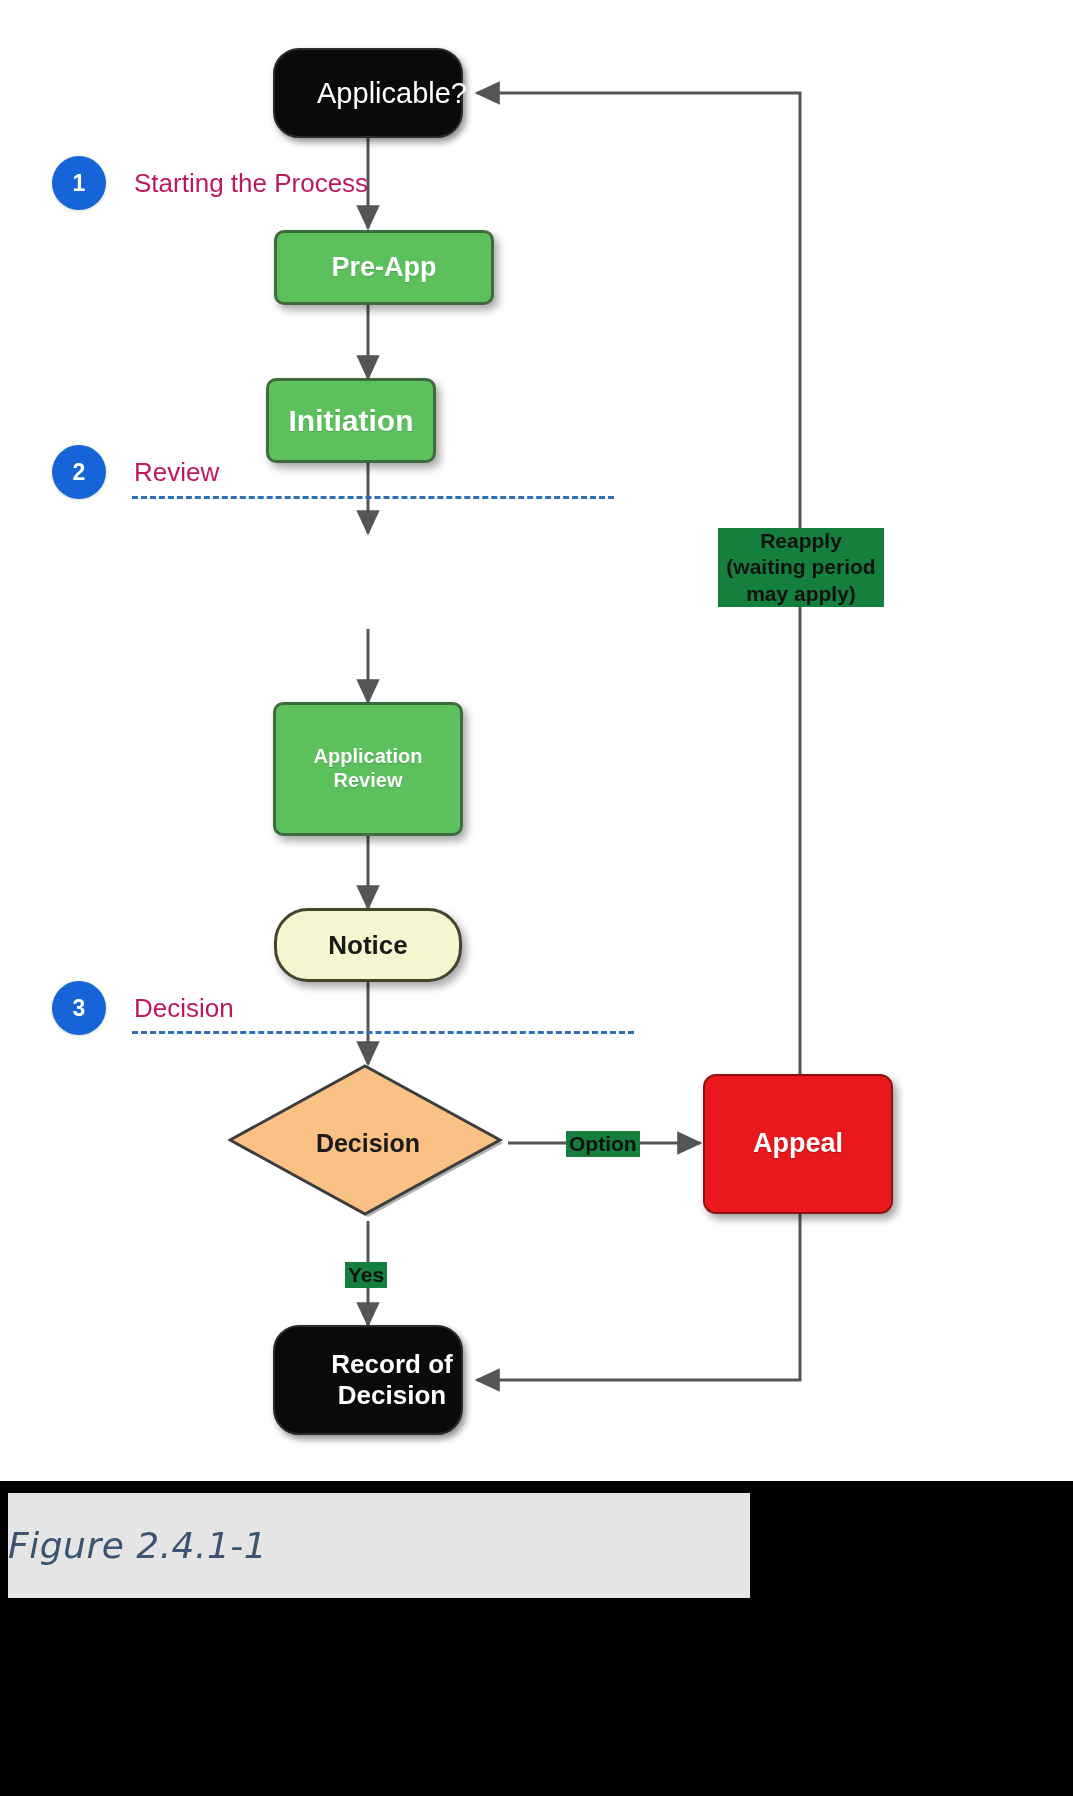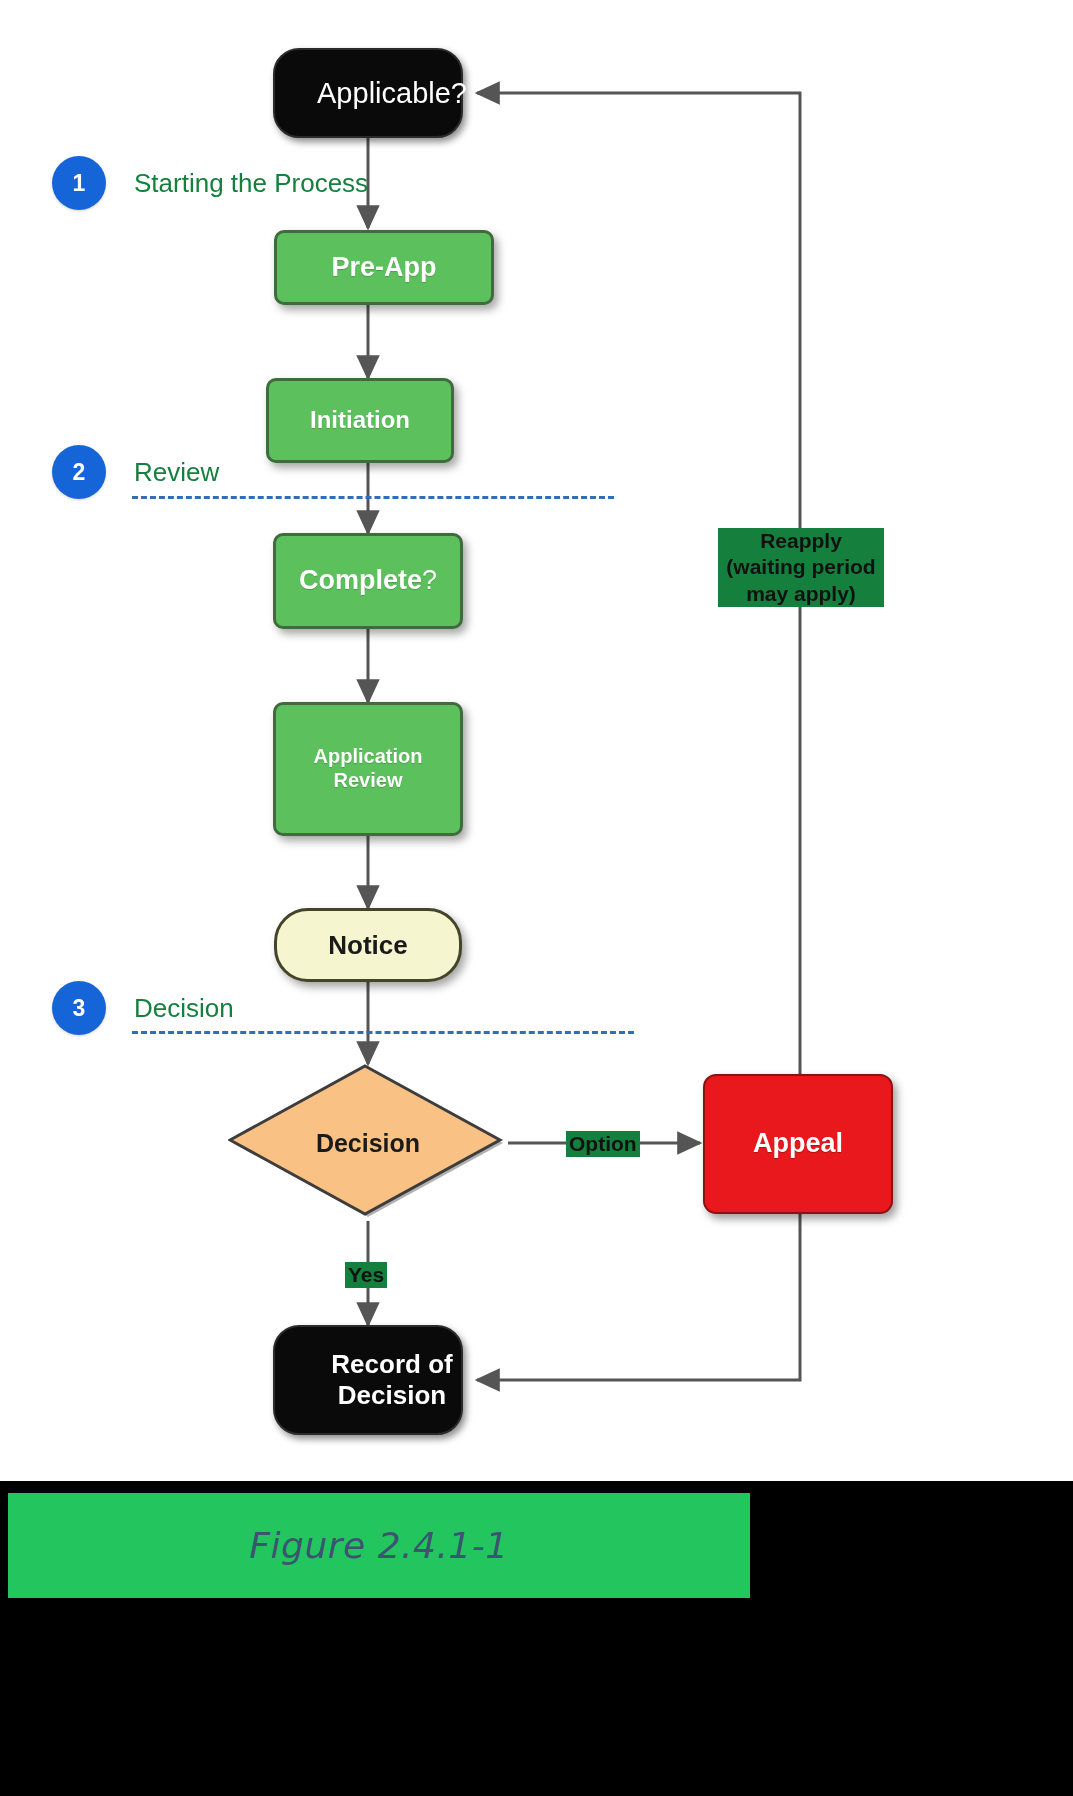--- a/index.html
+++ b/index.html
@@ -115,21 +115,21 @@
     color: #ffffff;
     font-weight: 700;
     font-size: 23px;
     display: flex;
     align-items: center;
     justify-content: center;
     box-shadow: 0 1px 3px rgba(0,0,0,0.18);
   }
   .phase-label {
     position: absolute;
-    color: #15803d;
+    color: #be185d;
     font-size: 26px;
     font-weight: 400;
     white-space: nowrap;
   }
   .phase-rule {
     position: absolute;
     height: 0;
     border-top: 3px dashed #2f6fb5;
   }
 
@@ -148,24 +148,23 @@
 
   
   .caption-band {
     position: absolute;
     left: 0;
     width: 1073px;
     background: #000000;
   }
   .caption-inner {
     position: absolute;
-    background: #22c55e;
-    display: flex;
-    align-items: center;
-    justify-content: center;
+    background: #e5e5e5;
+    display: flex;
+    align-items: center;
   }
   .caption-text {
     color: #3b5470;
     font-style: italic;
     font-size: 36px;
     font-family: "DejaVu Sans", sans-serif;
     letter-spacing: 0.5px;
   }
 </style>
 </head>
@@ -215,25 +214,22 @@
   <div class="phase-rule" style="left:132px; top:496px; width:482px;"></div>
 
   <div class="phase-badge" style="left:52px; top:981px;">3</div>
   <div class="phase-label" style="left:134px; top:993px;">Decision</div>
   <div class="phase-rule" style="left:132px; top:1031px; width:502px;"></div>
 
   <div class="node term thin" style="left:273px; top:48px; width:190px; height:90px; font-size:29px;">Applicable?</div>
 
   <div class="node proc" style="left:274px; top:230px; width:220px; height:75px; font-size:27px;">Pre-App</div>
 
-  <div class="node proc" style="left:266px; top:378px; width:188px; height:85px; font-size:24px;">Initiation</div>
-
-  <div class="node proc" style="left:273px; top:533px; width:190px; height:96px; font-size:27px;">
-    <span>Complete</span><span class="qmark">?</span>
-  </div>
+  <div class="node proc" style="left:266px; top:378px; width:170px; height:85px; font-size:30px;">Initiation</div>
+
 
   <div class="node proc" style="left:273px; top:702px; width:190px; height:134px; font-size:20px;">Application
 Review</div>
 
   <div class="node notice" style="left:274px; top:908px; width:188px; height:74px; font-size:26px;">Notice</div>
 
   <div class="diamond-wrap" style="left:228px; top:1064px; width:280px; height:158px;">
     <svg width="280" height="158" viewBox="0 0 280 158">
       <g transform="translate(3,3)">
         <polygon points="137,2 272,76 137,150 2,76" fill="rgba(0,0,0,0.30)"></polygon>

